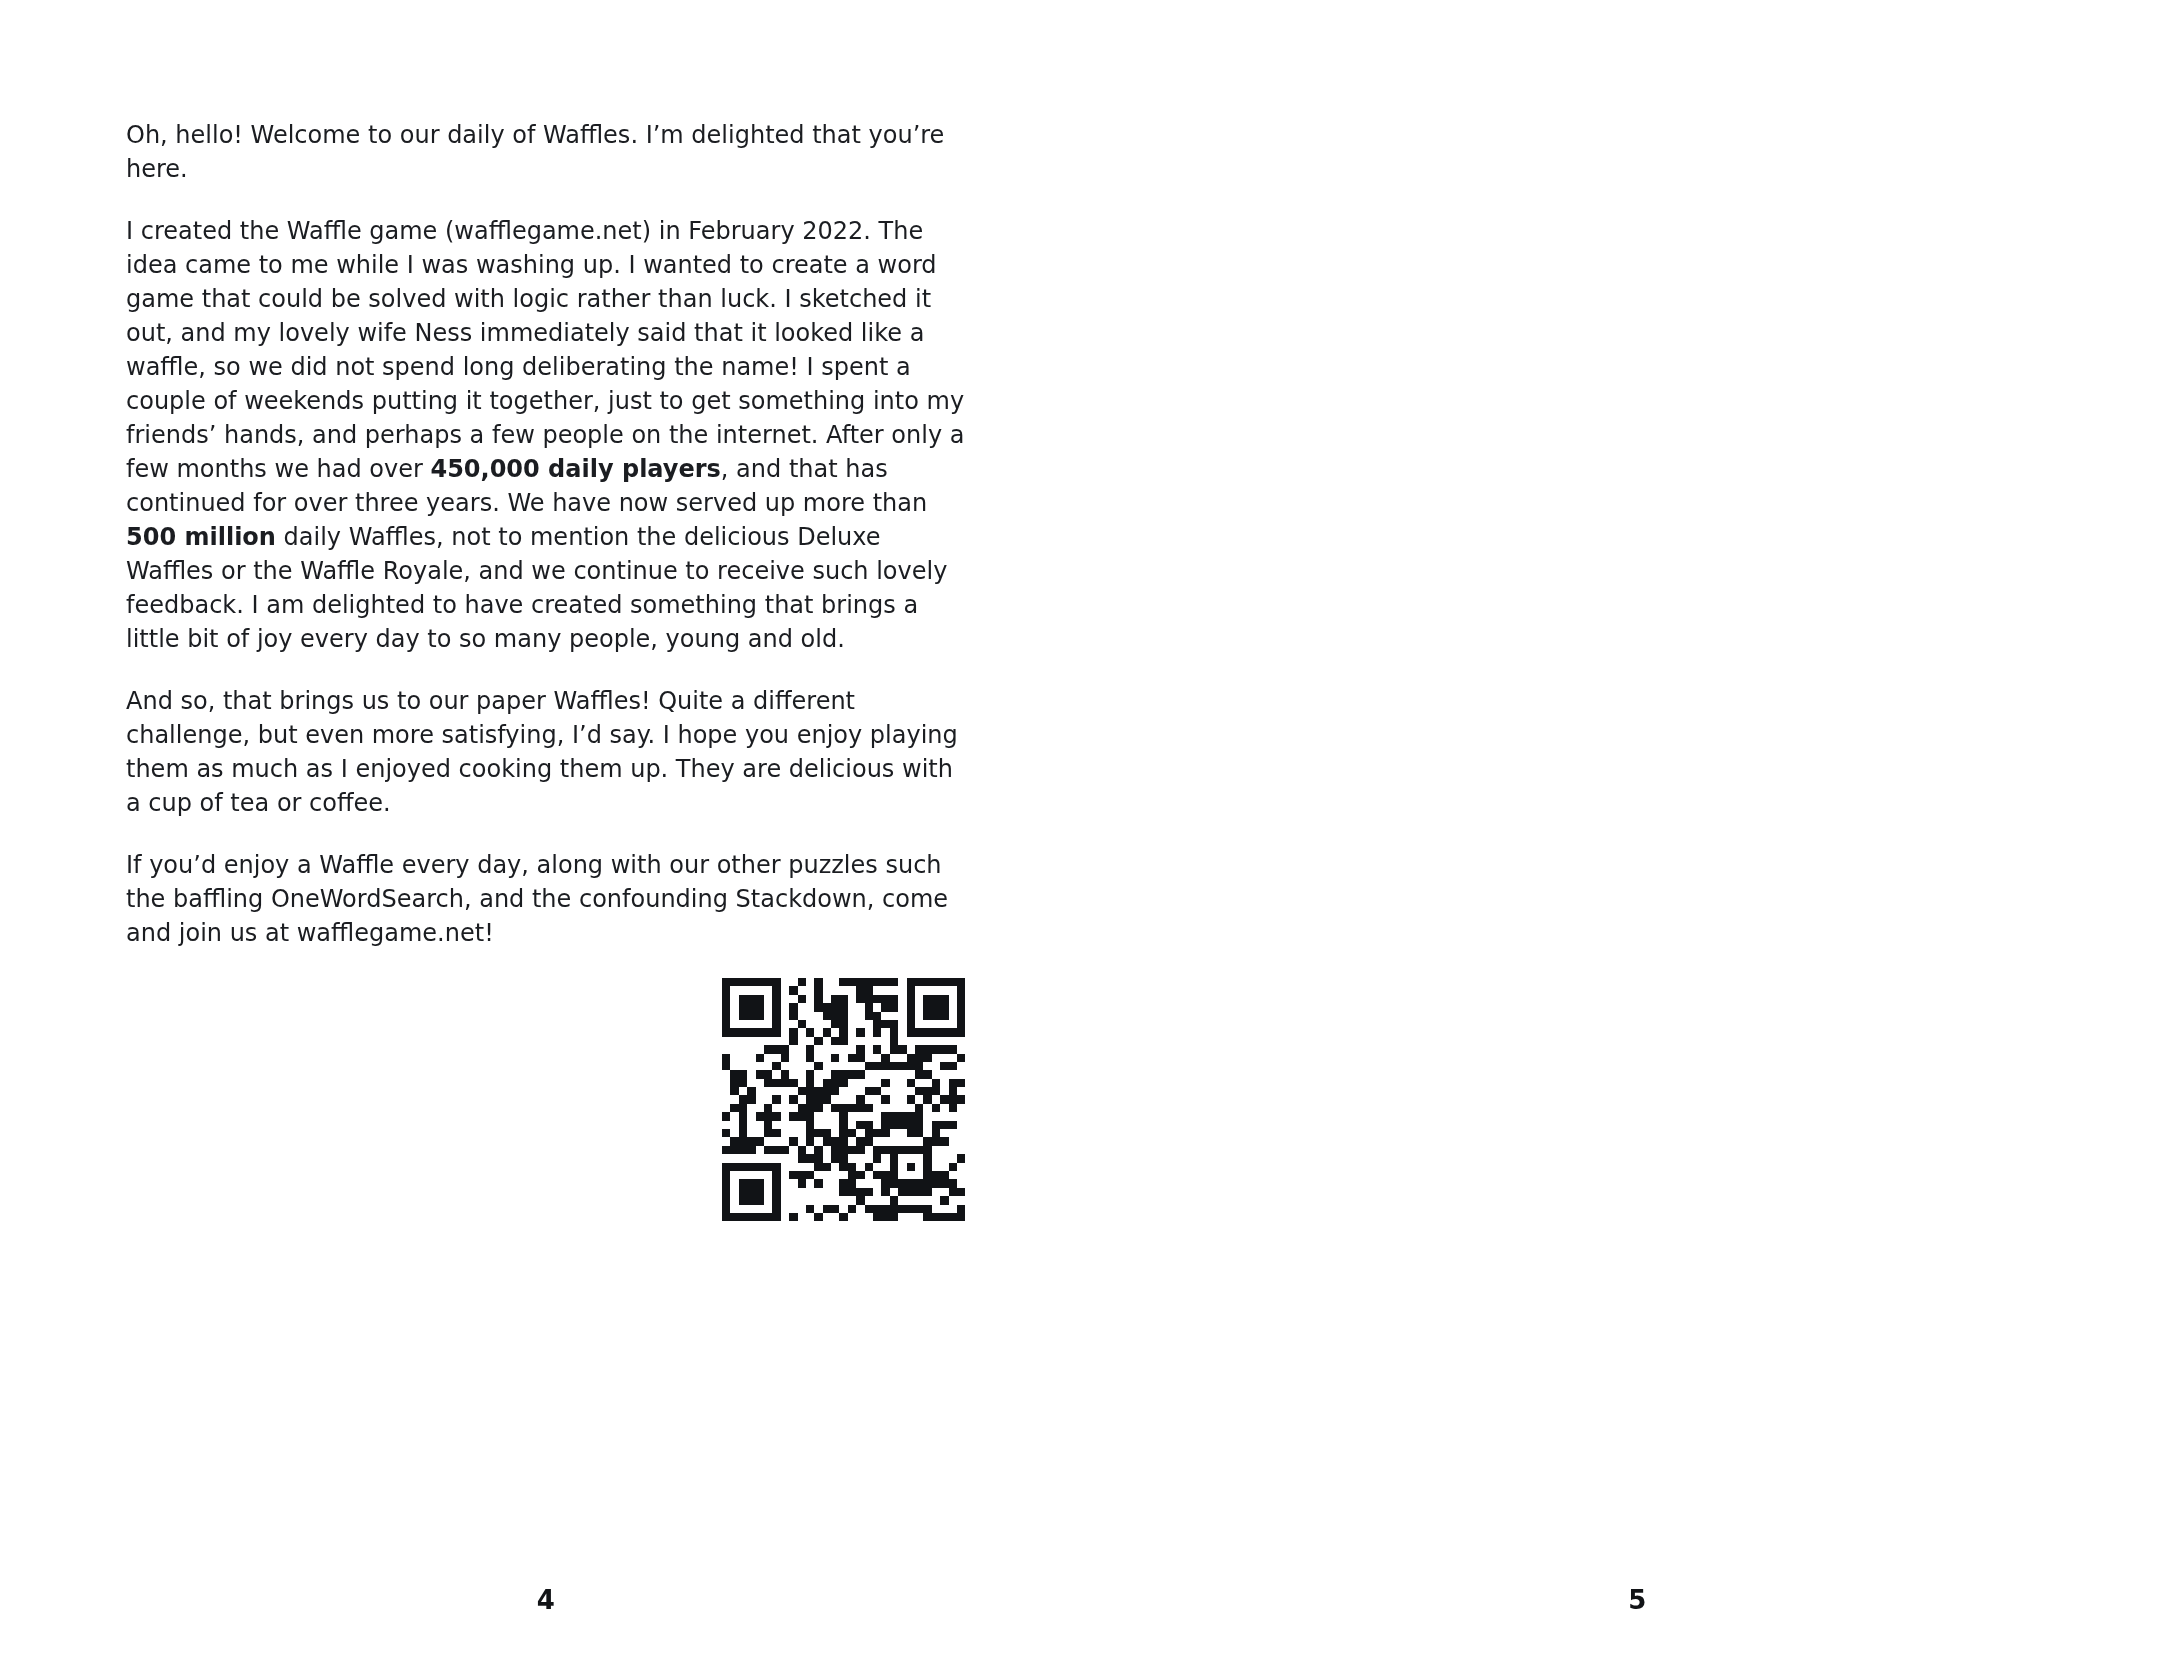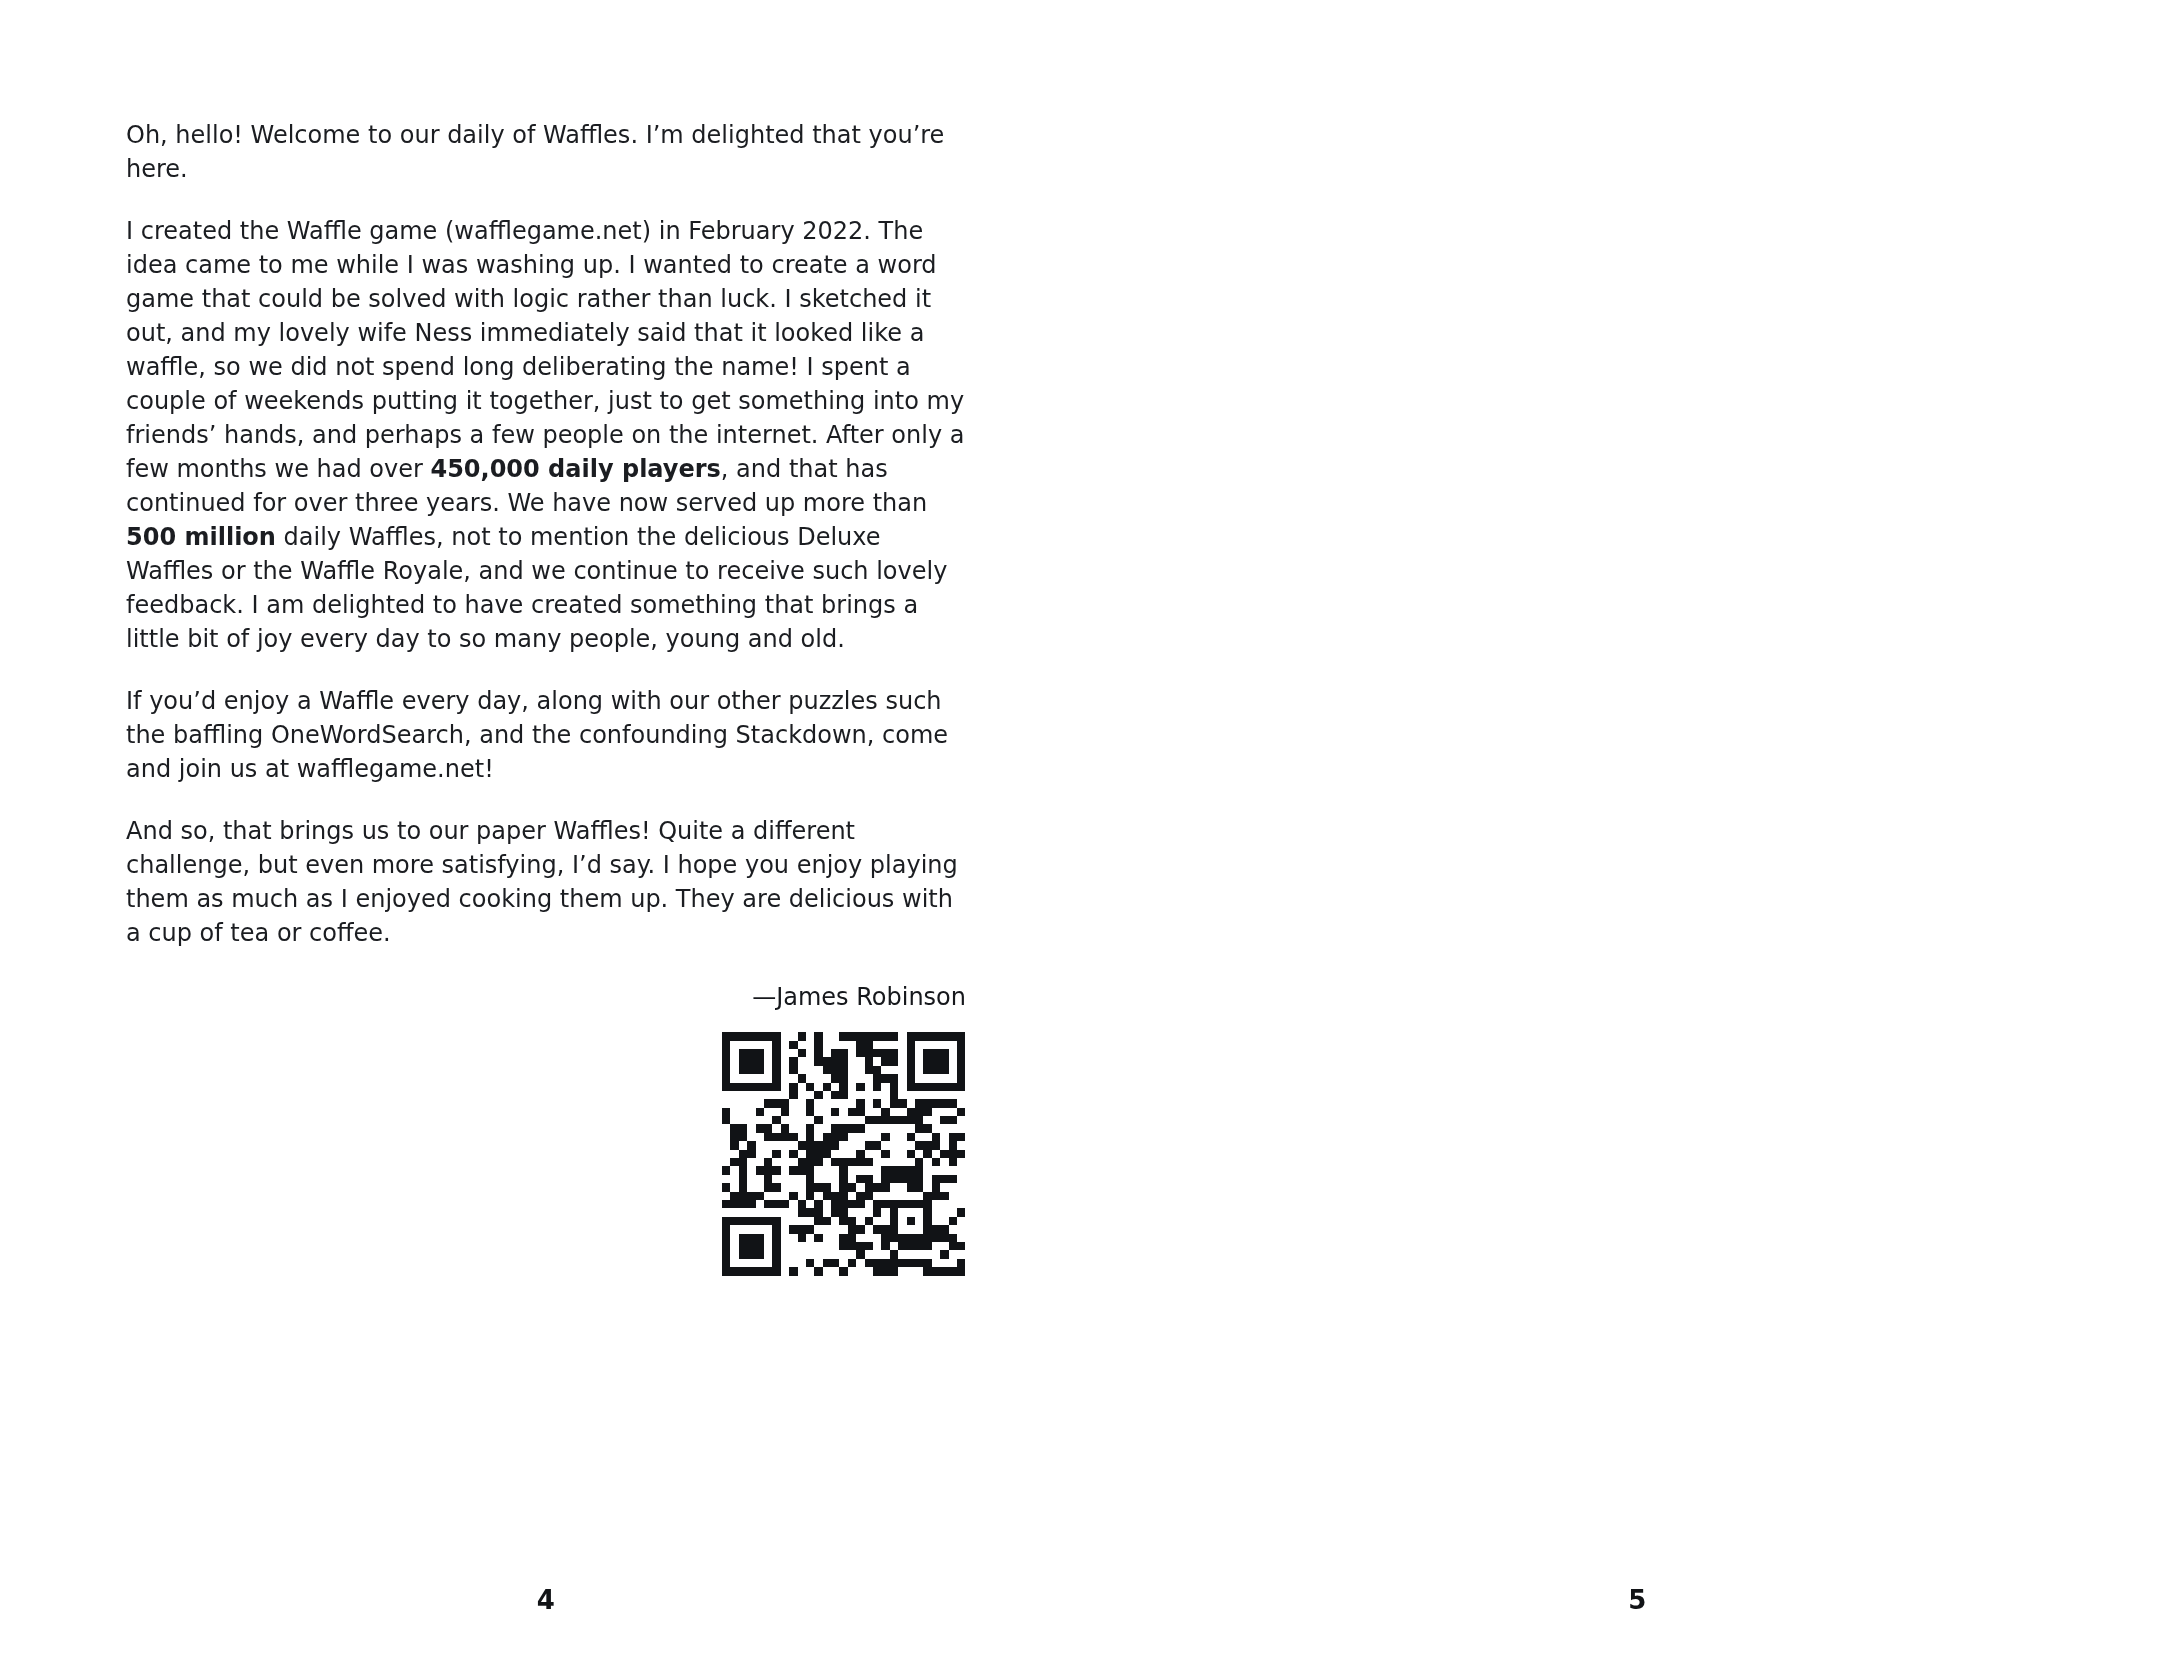--- a/index.html
+++ b/index.html
@@ -89,25 +89,24 @@
 <div class="spread">
 
   <div class="page">
     <div class="page-inner-left">
 
 
       <p class="body">Oh, hello! Welcome to our daily of Waffles. I’m delighted that you’re here.</p>
 
       <p class="body">I created the Waffle game (wafflegame.net) in February 2022. The idea came to me while I was washing up. I wanted to create a word game that could be solved with logic rather than luck. I sketched it out, and my lovely wife Ness immediately said that it looked like a waffle, so we did not spend long deliberating the name! I spent a couple of weekends putting it together, just to get something into my friends’ hands, and perhaps a few people on the internet. After only a few months we had over <b>450,000 daily players</b>, and that has continued for over three years. We have now served up more than <b>500 million</b> daily Waffles, not to mention the delicious Deluxe Waffles or the Waffle Royale, and we continue to receive such lovely feedback. I am delighted to have created something that brings a little bit of joy every day to so many people, young and old.</p>
 
+      <p class="body">And so, that brings us to our paper Waffles! Quite a different challenge, but even more satisfying, I’d say. I hope you enjoy playing them as much as I enjoyed cooking them up. They are delicious with a cup of tea or coffee.</p>
+
       <p class="body">If you’d enjoy a Waffle every day, along with our other puzzles such the baffling OneWordSearch, and the confounding Stackdown, come and join us at wafflegame.net!</p>
 
-      <p class="body">And so, that brings us to our paper Waffles! Quite a different challenge, but even more satisfying, I’d say. I hope you enjoy playing them as much as I enjoyed cooking them up. They are delicious with a cup of tea or coffee.</p>
-
-      <p class="sig">—James Robinson</p>
 
       <div class="qr-wrap">
         <div class="qr" id="qr">
             <i></i>
             <i></i>
             <i></i>
             <i></i>
             <i></i>
             <i></i>
             <i></i>

